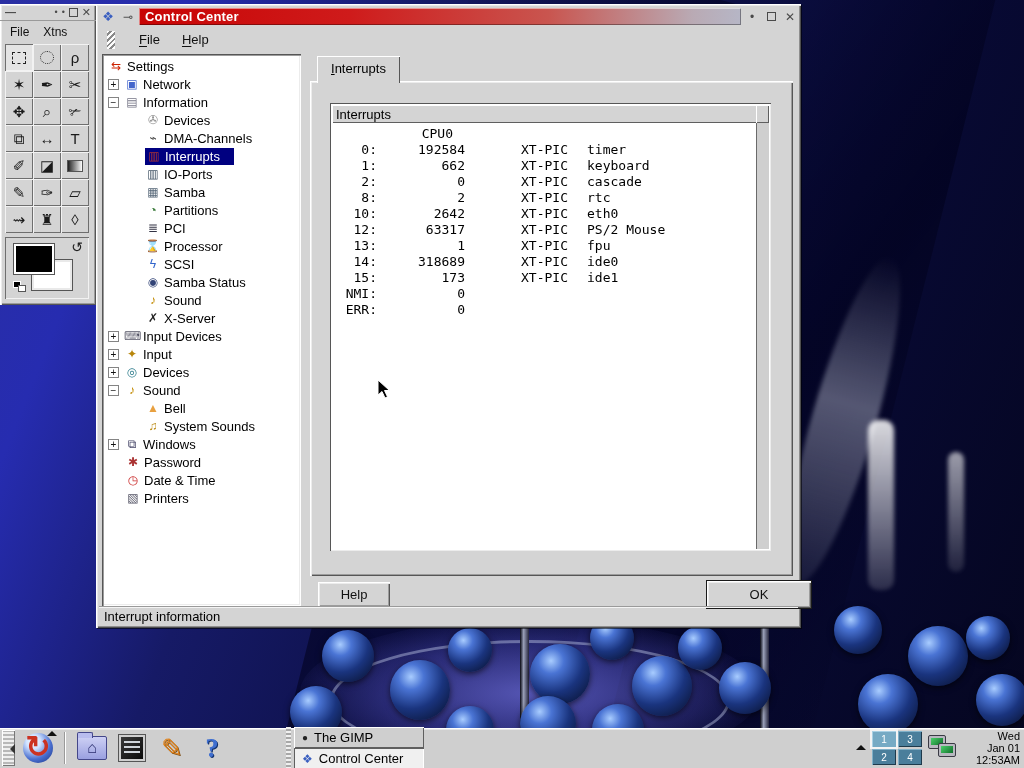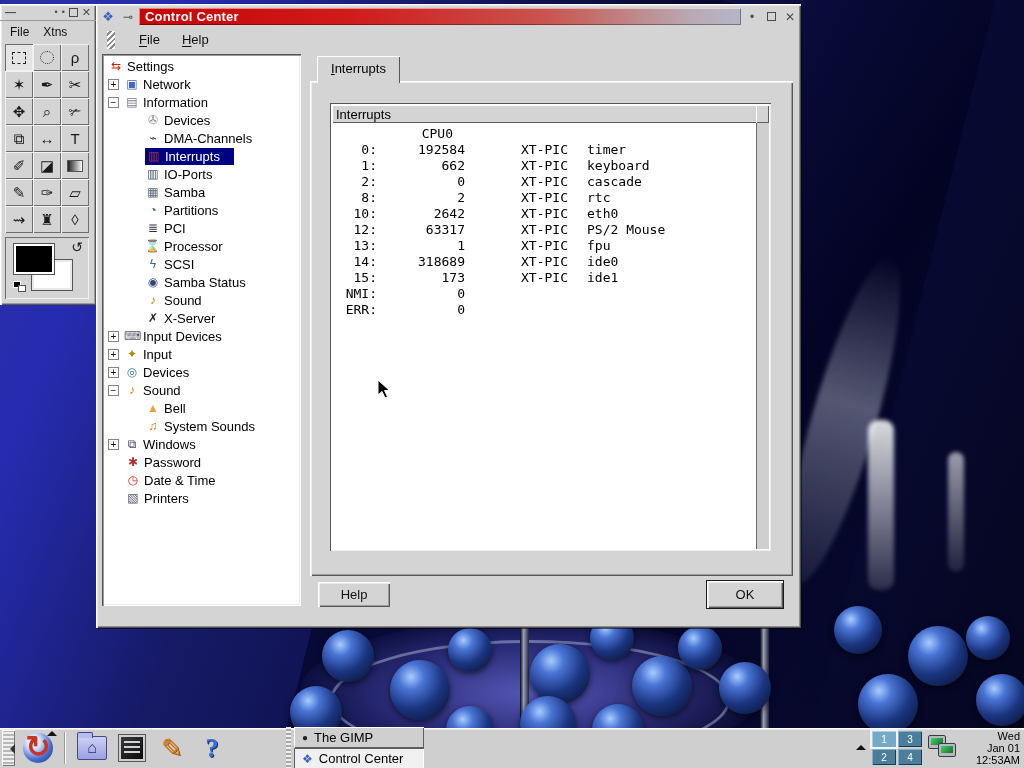--- a/index.html
+++ b/index.html
@@ -98,21 +98,21 @@
   .irq-row { display:flex; height:16px; line-height:16px; }
   .irq-row .c1 { width:44px; text-align:right; }
   .irq-row .c2 { width:88px; text-align:right; }
   .irq-row .c3 { margin-left:56px; width:66px; }
   .irq-row .c4 { flex:1; }
   .irq-row.hdr .c2 { padding-right:12px; }
 
   .cc-btn { position:absolute; height:25px; background:#d4d4d4; font-size:13px; color:#111;
     display:flex; align-items:center; justify-content:center; cursor:pointer; }
   #btn-help { left:222px; top:578px; width:72px; }
-  #btn-ok { left:611px; top:577px; width:76px; height:27px; box-shadow:0 0 0 1px #1a1a1a, inset 1px 1px 0 #ffffff, inset 2px 2px 0 #ececec, inset -1px -1px 0 #565656, inset -2px -2px 0 #9c9c9c;text-align:center; }
+  #btn-ok { left:611px; top:577px; width:104px; height:27px; box-shadow:0 0 0 1px #1a1a1a, inset 1px 1px 0 #ffffff, inset 2px 2px 0 #ececec, inset -1px -1px 0 #565656, inset -2px -2px 0 #9c9c9c;text-align:center; }
 
   #cc-statusbar { position:absolute; left:3px; right:3px; bottom:3px; height:19px; border-top:1px solid #9a9a9a;
     box-shadow: inset 0 1px 0 #f4f4f4; display:flex; align-items:center; padding-left:5px; font-size:13px; color:#000; }
 
   
   #taskbar { position:absolute; left:0; top:728px; width:1024px; height:40px; background:#cfcfcf;
     box-shadow: inset 0 1px 0 #ffffff, inset 0 2px 0 #e8e8e8; display:flex; align-items:center; }
   #tb-hide { width:13px; height:36px; margin:0 3px 0 2px; position:relative;
     background:repeating-linear-gradient(0deg,#efefef 0 2px,#b8b8b8 2px 4px);
     box-shadow: inset 1px 1px 0 #fff, inset -1px -1px 0 #777; }
@@ -494,20 +494,23 @@
               <span class="c3"></span>
               <span class="c4"></span>
             </div>
           </div>
       </div>
     </div>
 
     <div id="btn-help" class="cc-btn r2">Help</div>
     <div id="btn-ok" class="cc-btn">OK</div>
 
+    <div id="cc-statusbar">
+      <span>Interrupt information</span>
+    </div>
   </div>
 
   <div id="taskbar">
     <div id="tb-hide"></div>
 
     <div class="ql" id="kmenu">
       <div class="globe">
         <span class="red-arrows">↻</span>
       </div>
       <span class="up-tri"></span>

